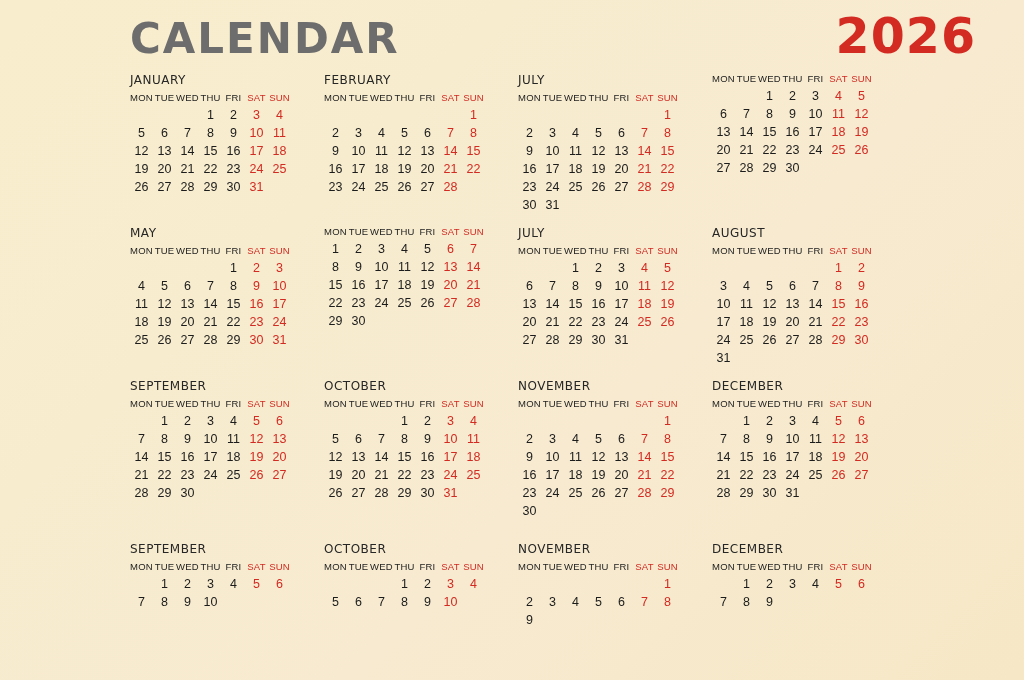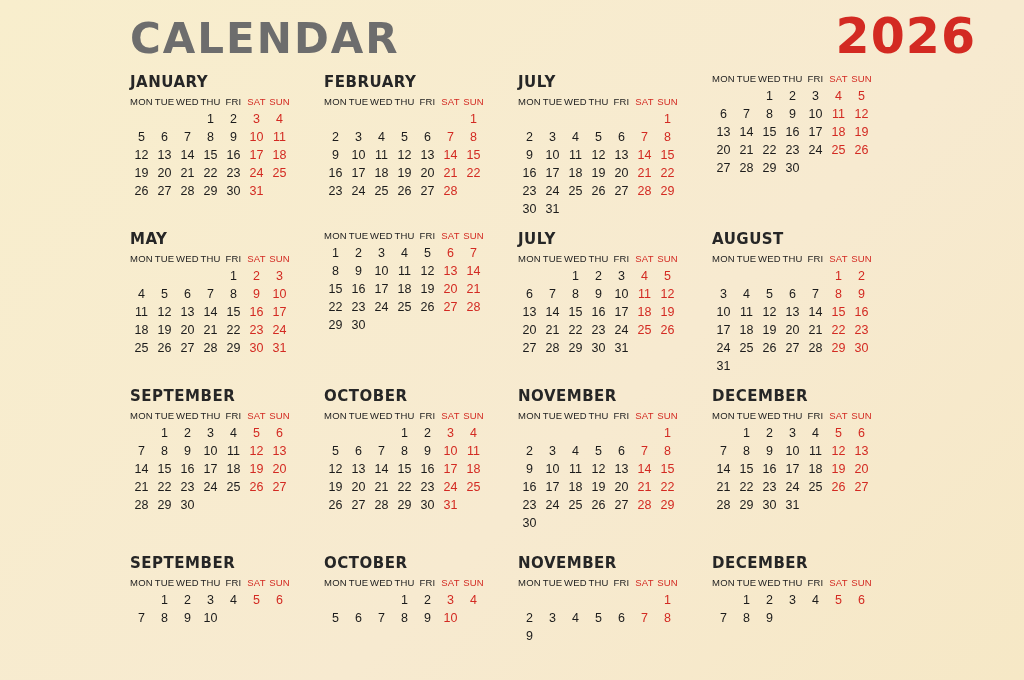--- a/index.html
+++ b/index.html
@@ -46,22 +46,22 @@
     grid-template-columns: repeat(4, 194px);
     column-gap: 0px;
     row-gap: 0px;
     padding: 10px 0 0 130px;
   }
   .month {
     width: 194px;
     margin-bottom: 12px;
   }
   .month-name {
-    font-size: 15px;
-    font-weight: bold;
+    font-size: 12px;
+    font-weight: normal;
     color: #262626;
     letter-spacing: 0.5px;
     margin-bottom: 5px;
     font-family: "DejaVu Sans", sans-serif;
   }
   .dow-row {
     display: grid;
     grid-template-columns: repeat(7, 23px);
     font-size: 9.5px;
     font-weight: normal;

